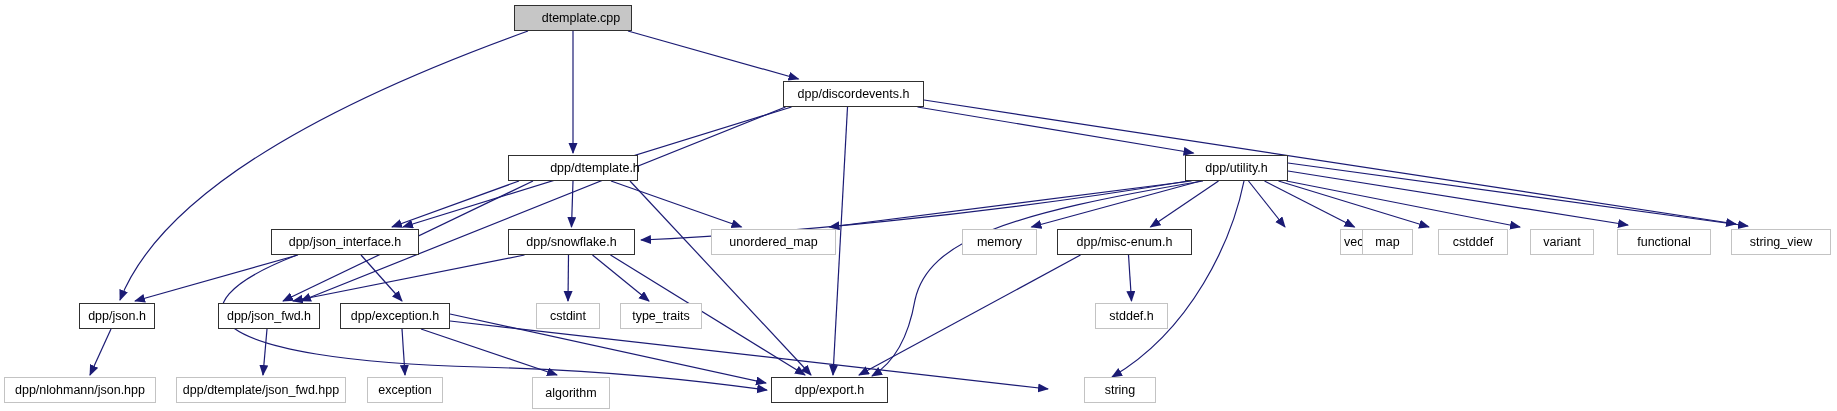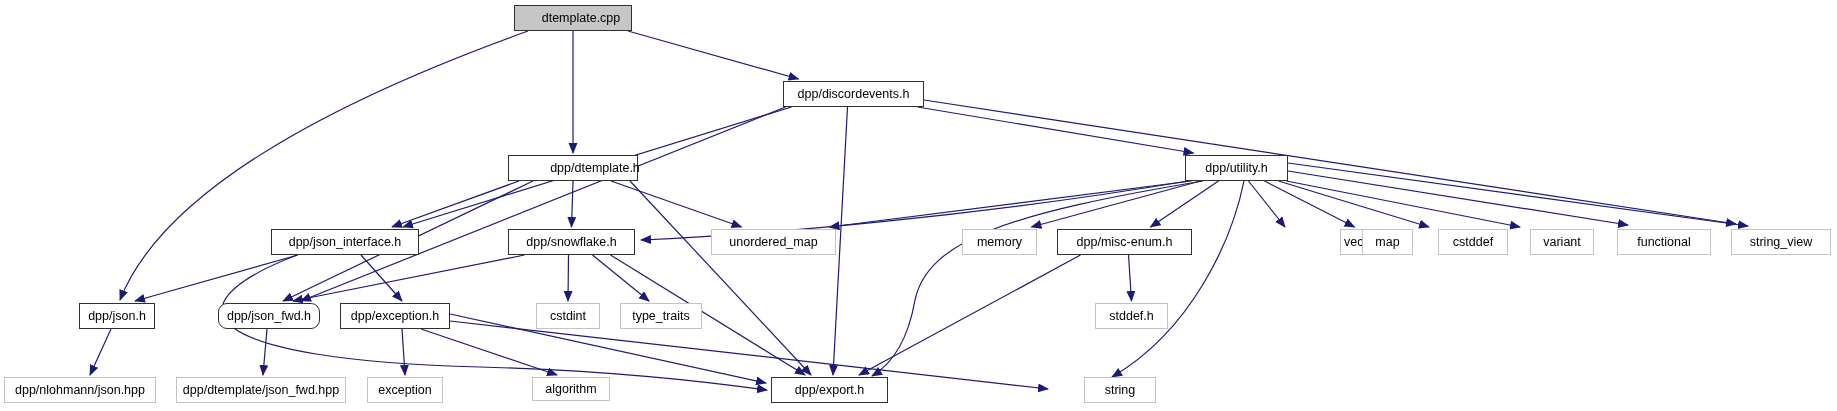--- a/index.html
+++ b/index.html
@@ -77,25 +77,25 @@
       <div class="node plain" style="left: 711px; top: 229px; width: 125px; height: 26px;">unordered_map</div>
       <div class="node plain" style="left: 962px; top: 229px; width: 75px; height: 26px;">memory</div>
       <div class="node linked" style="left: 1057px; top: 229px; width: 135px; height: 26px;">dpp/misc-enum.h</div>
       <div class="node plain" style="left: 1340px; top: 229px; width: 42px; height: 26px;">vector</div>
       <div class="node plain" style="left: 1362px; top: 229px; width: 51px; height: 26px;">map</div>
       <div class="node plain" style="left: 1438px; top: 229px; width: 70px; height: 26px;">cstddef</div>
       <div class="node plain" style="left: 1530px; top: 229px; width: 64px; height: 26px;">variant</div>
       <div class="node plain" style="left: 1617px; top: 229px; width: 94px; height: 26px;">functional</div>
       <div class="node plain" style="left: 1731px; top: 229px; width: 100px; height: 26px;">string_view</div>
       <div class="node linked" style="left: 79px; top: 303px; width: 76px; height: 26px;">dpp/json.h</div>
-      <div class="node linked" style="left: 218px; top: 303px; width: 102px; height: 26px; border-radius: 9px;">dpp/json_fwd.h</div>
+      <div class="node linked" style="left: 218px; top: 303px; width: 102px; height: 26px;">dpp/json_fwd.h</div>
       <div class="node linked" style="left: 340px; top: 303px; width: 110px; height: 26px;">dpp/exception.h</div>
       <div class="node plain" style="left: 536px; top: 303px; width: 64px; height: 26px;">cstdint</div>
       <div class="node plain" style="left: 620px; top: 303px; width: 82px; height: 26px;">type_traits</div>
       <div class="node plain" style="left: 1095px; top: 303px; width: 73px; height: 26px;">stddef.h</div>
       <div class="node plain" style="left: 4px; top: 377px; width: 152px; height: 26px;">dpp/nlohmann/json.hpp</div>
       <div class="node plain" style="left: 176px; top: 377px; width: 170px; height: 26px;">dpp/dtemplate/json_fwd.hpp</div>
       <div class="node plain" style="left: 367px; top: 377px; width: 76px; height: 26px;">exception</div>
-      <div class="node plain" style="left: 532px; top: 377px; width: 78px; height: 24px;">algorithm</div>
+      <div class="node plain" style="left: 532px; top: 377px; width: 78px; height: 32px;">algorithm</div>
       <div class="node linked" style="left: 771px; top: 377px; width: 117px; height: 26px;">dpp/export.h</div>
       <div class="node plain" style="left: 1052px; top: 377px; width: 72px; height: 26px; margin-left: 32px;">string</div>
     </div>
 </div>
 
 </body></html>

